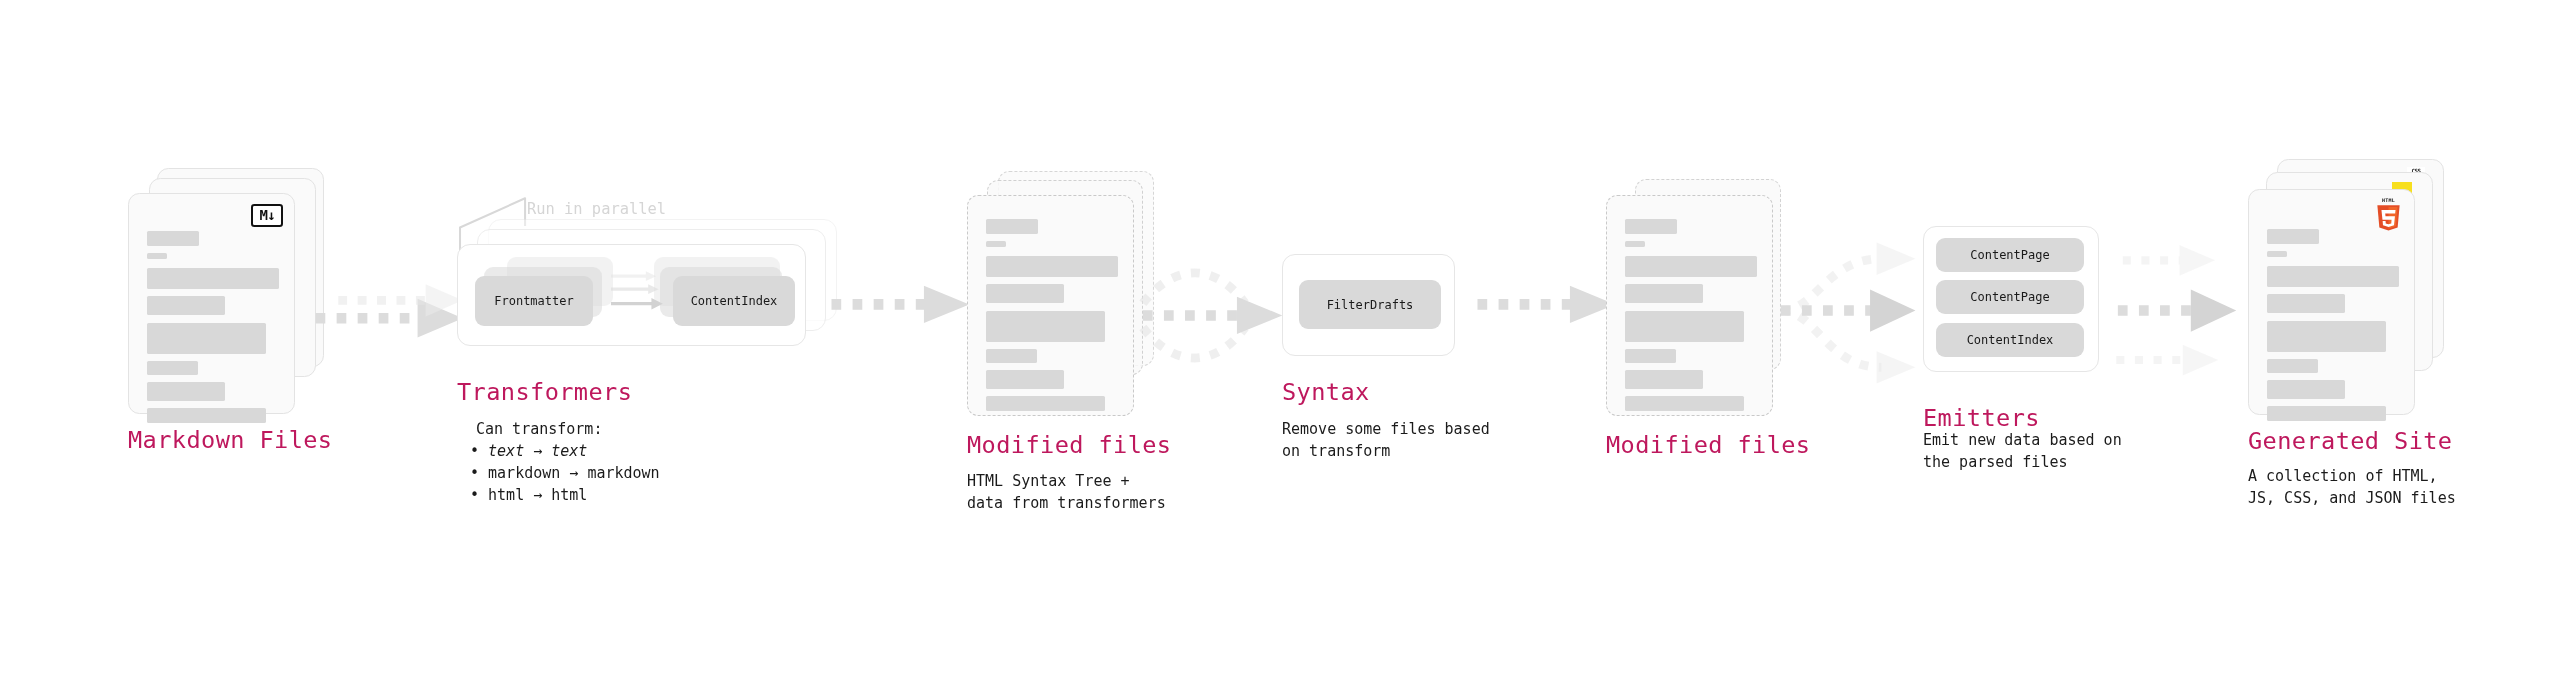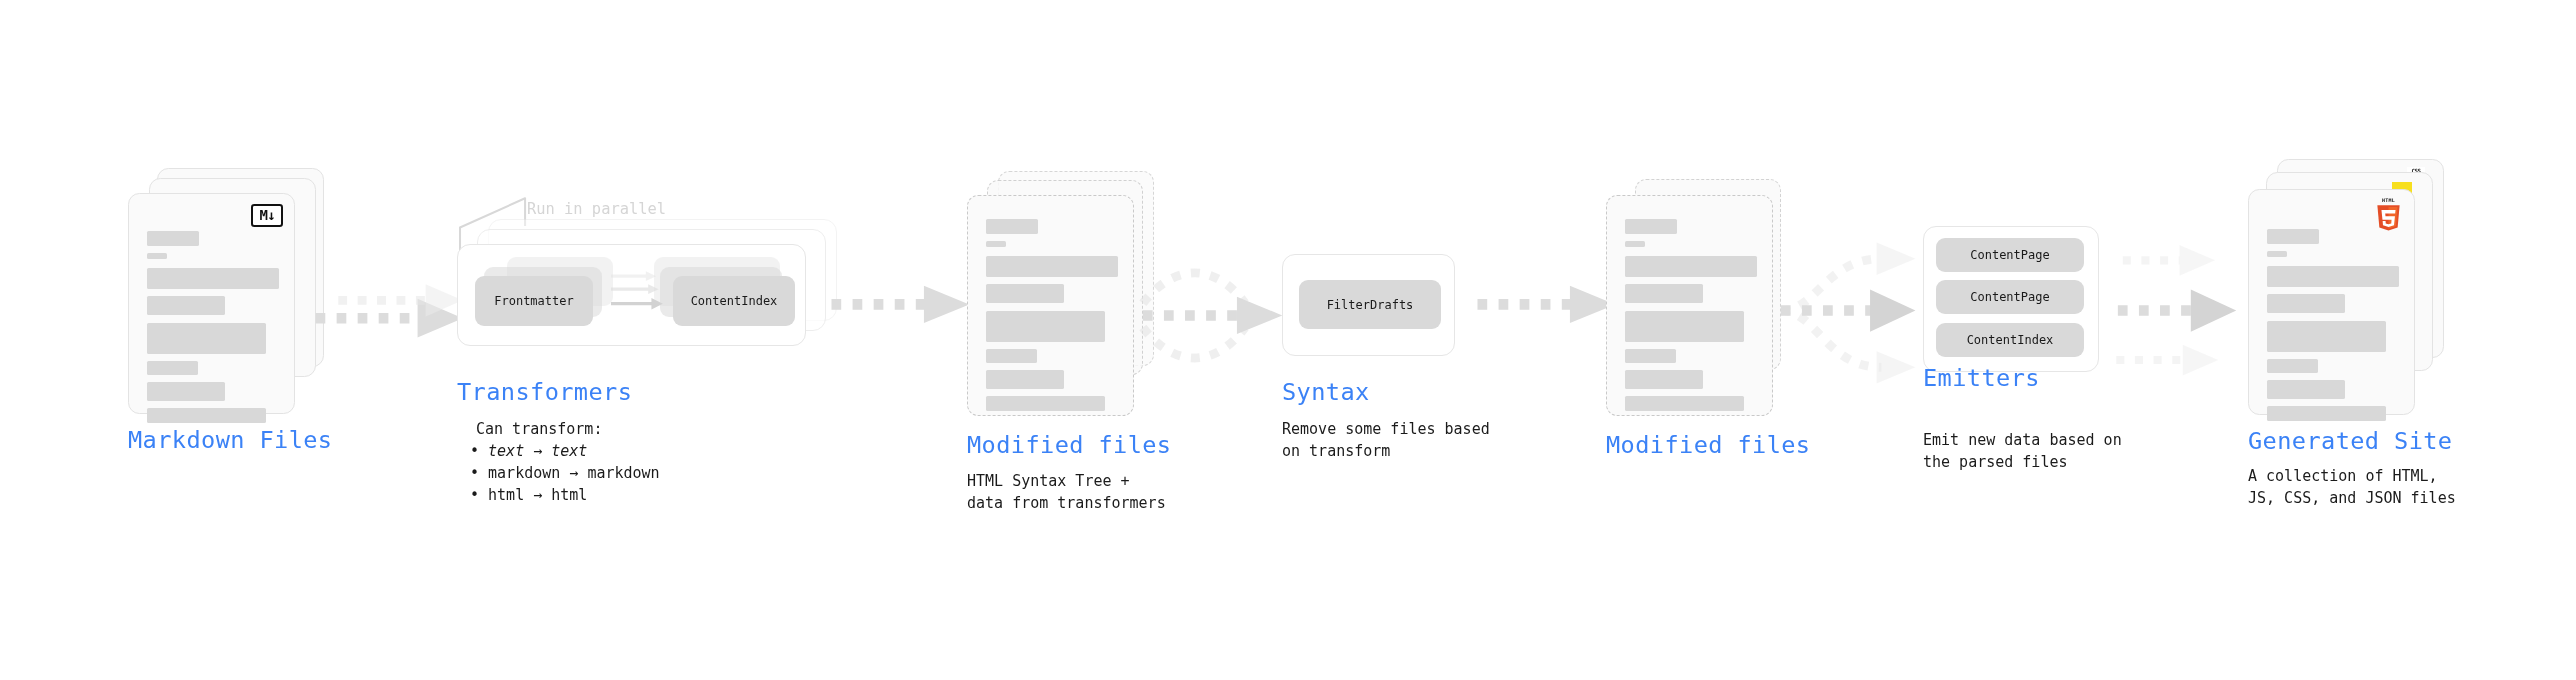--- a/index.html
+++ b/index.html
@@ -10,21 +10,21 @@
   }
   #stage{position:relative;width:2576px;height:681px;}
 
   
   .doccard{position:absolute;background:#fafafa;border:1.6px solid #e3e3e3;border-radius:11.4px;box-sizing:border-box;}
   .doccard.dashed{background:#fafafa;border:1.6px dashed #c9c9c9;}
   .bars{position:absolute;left:18px;top:21px;right:18px;}
   .bar{background:#d8d8d8;border-radius:1.6px;margin-bottom:7.3px;}
 
   
-  .title{position:absolute;font-size:23.6px;letter-spacing:0.4px;color:#3b82f6;white-space:nowrap;}
+  .title{position:absolute;font-size:23.6px;letter-spacing:0.4px;color:#be185d;white-space:nowrap;}
   .sub{position:absolute;font-size:15px;line-height:22px;color:#1b1b1b;white-space:pre;}
 
   
   .pbox{position:absolute;box-sizing:border-box;border:1.6px solid #e6e6e6;border-radius:13px;background:#fff;}
   .chip{position:absolute;box-sizing:border-box;background:#d9d9d9;border-radius:9px;
         display:flex;align-items:center;justify-content:center;font-size:12px;color:#1a1a1a;white-space:nowrap;}
 
   
   .mdbadge{position:absolute;box-sizing:border-box;border:2.4px solid #111;border-radius:3.3px;background:#fff;
            display:flex;align-items:center;justify-content:center;font-size:14px;font-weight:bold;color:#111;
@@ -185,21 +185,21 @@
     </g>
     <line x1="6" y1="92" x2="122" y2="92" stroke="#dcdcdc" stroke-width="13" stroke-dasharray="12 14"></line>
     <polygon points="116,66 172,92 116,118" fill="#d4d4d4"></polygon>
   </svg>
 
   <div>
     <div class="pbox" style="left:1923px;top:226px;width:176px;height:146px;"></div>
     <div class="chip" style="left:1936px;top:238px;width:148px;height:34px;">ContentPage</div>
     <div class="chip" style="left:1936px;top:280px;width:148px;height:34px;">ContentPage</div>
     <div class="chip" style="left:1936px;top:323px;width:148px;height:34px;">ContentIndex</div>
-    <div class="title" style="left:1923px;top:364px;">Emitters</div>
+    <div class="title" style="left:1923px;top:404px;">Emitters</div>
     <div class="sub" style="left:1923px;top:429px;">Emit new data based on</div>
     <div class="sub" style="left:1923px;top:451px;">the parsed files</div>
   </div>
 
   <svg class="arrowsvg" style="left:2113px;top:236px;width:150px;height:150px;" viewBox="0 0 185 185">
     <g opacity=".45">
       <line x1="12" y1="30" x2="88" y2="30" stroke="#e8e8e8" stroke-width="10" stroke-dasharray="10 13"></line>
       <polygon points="82,11 126,30 82,49" fill="#ededed"></polygon>
     </g>
     <line x1="6" y1="92" x2="104" y2="92" stroke="#dcdcdc" stroke-width="13" stroke-dasharray="12 14"></line>

